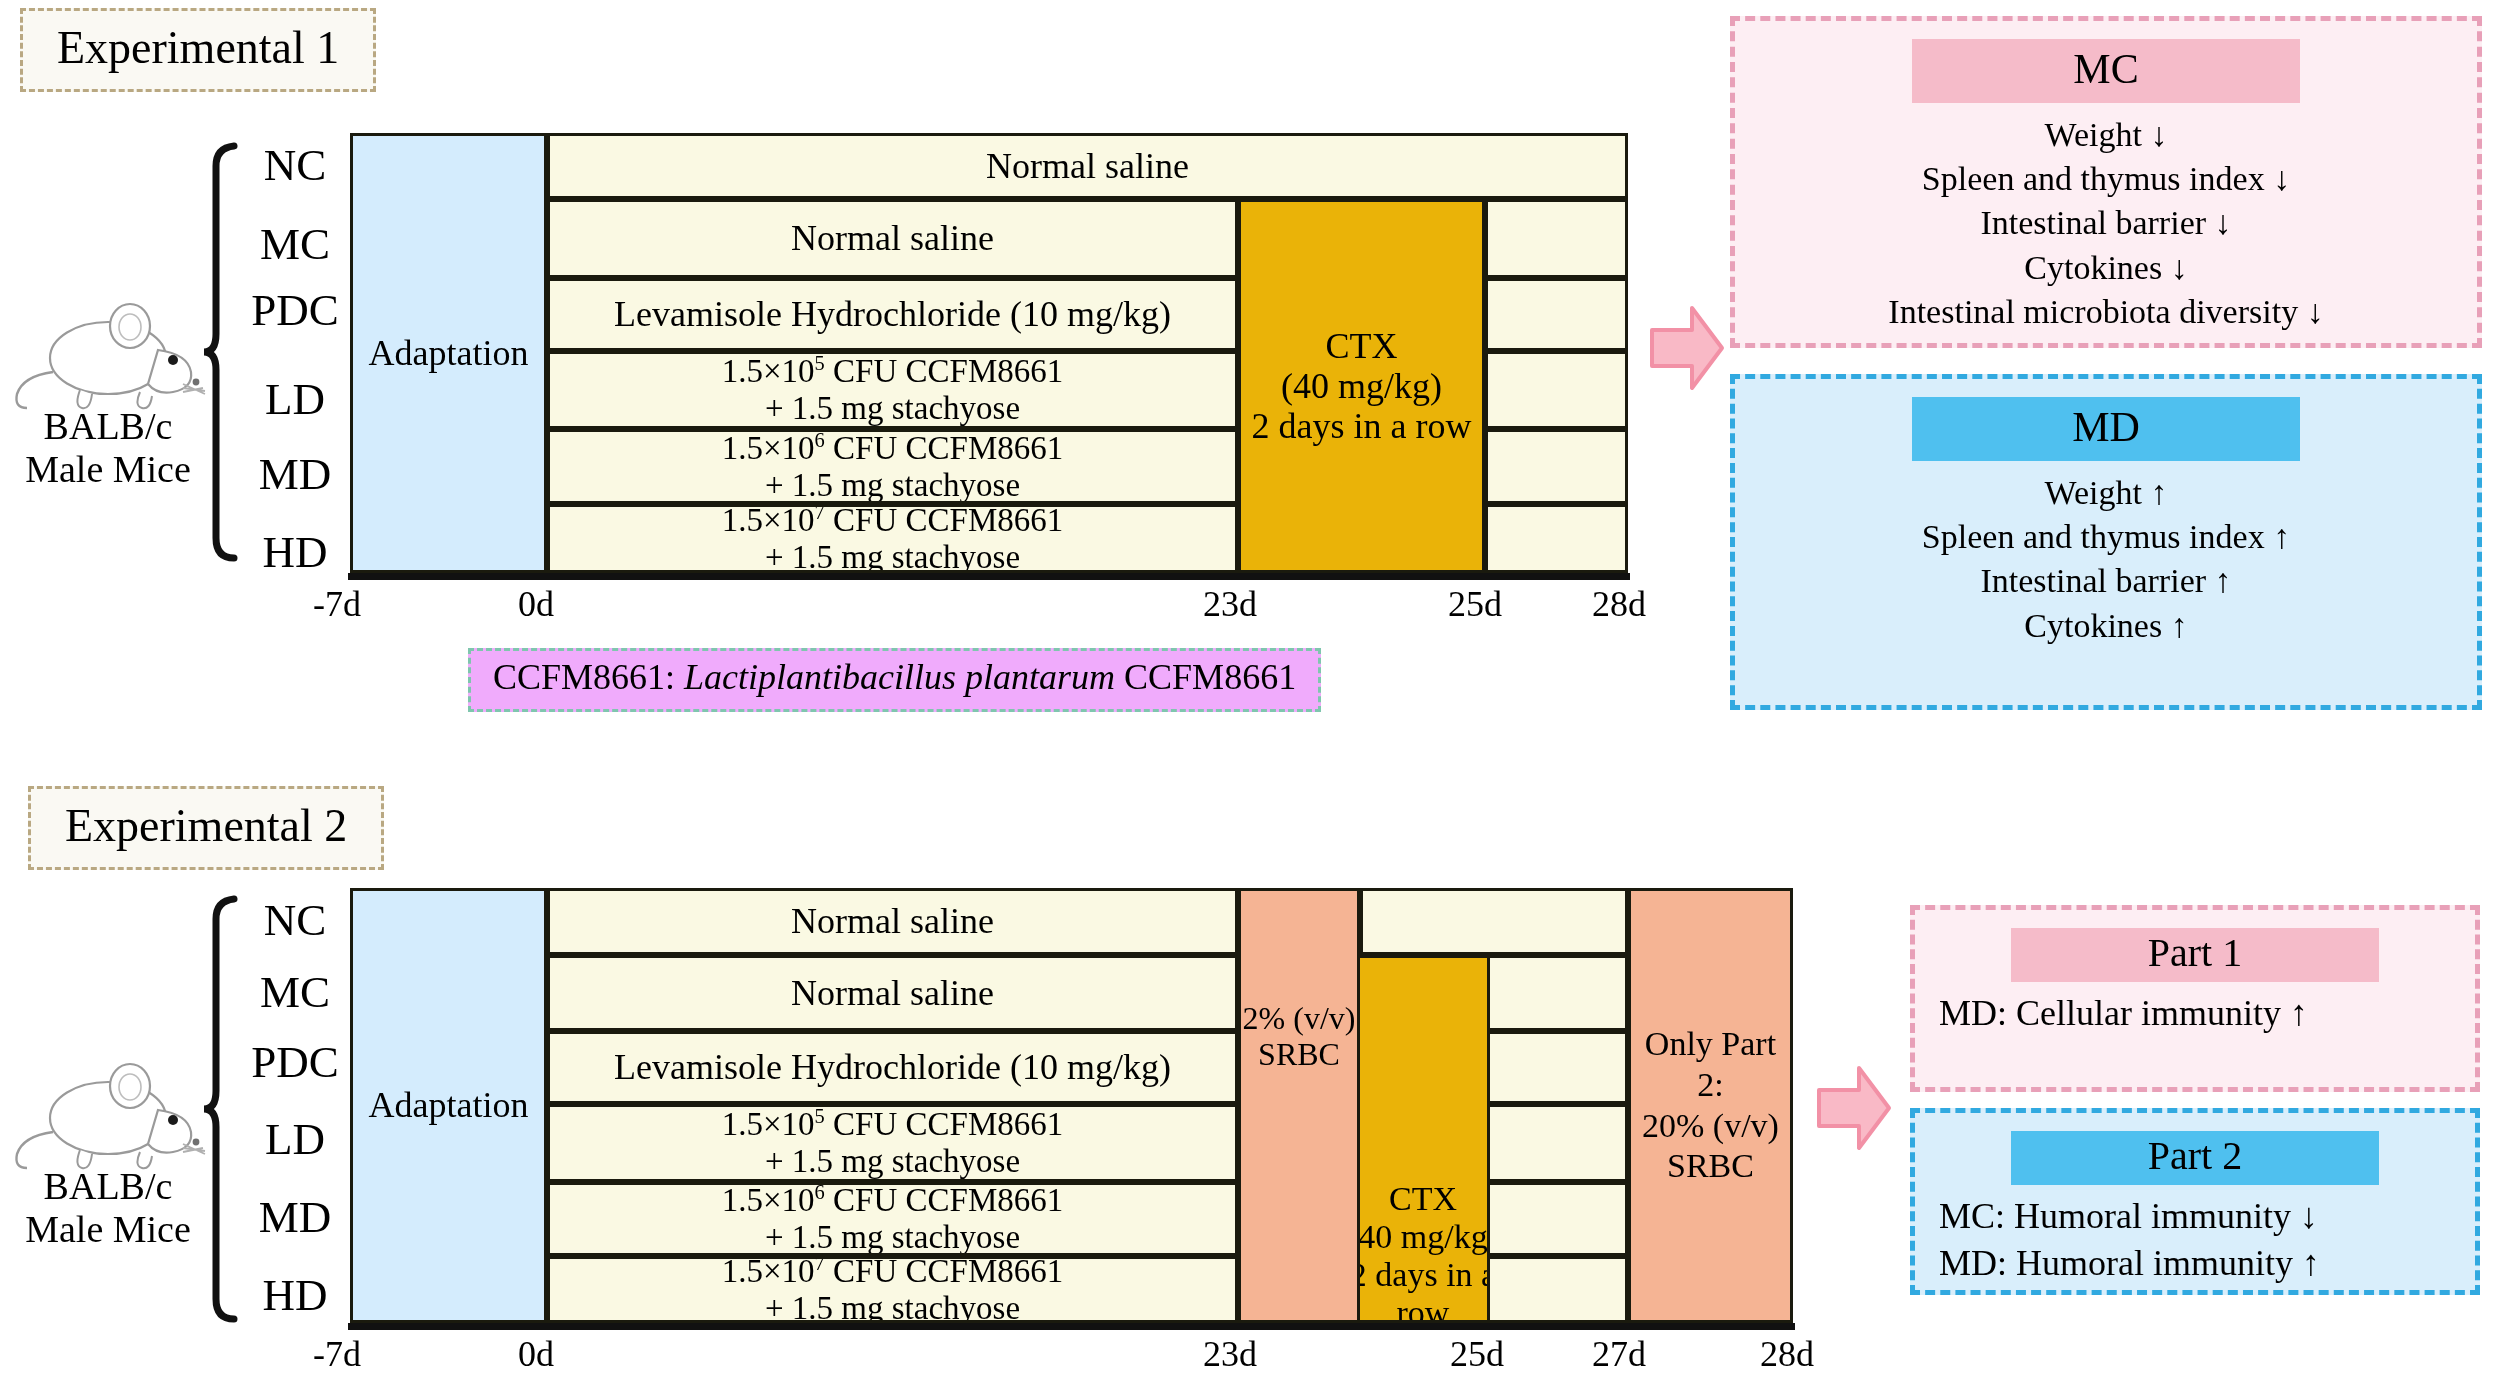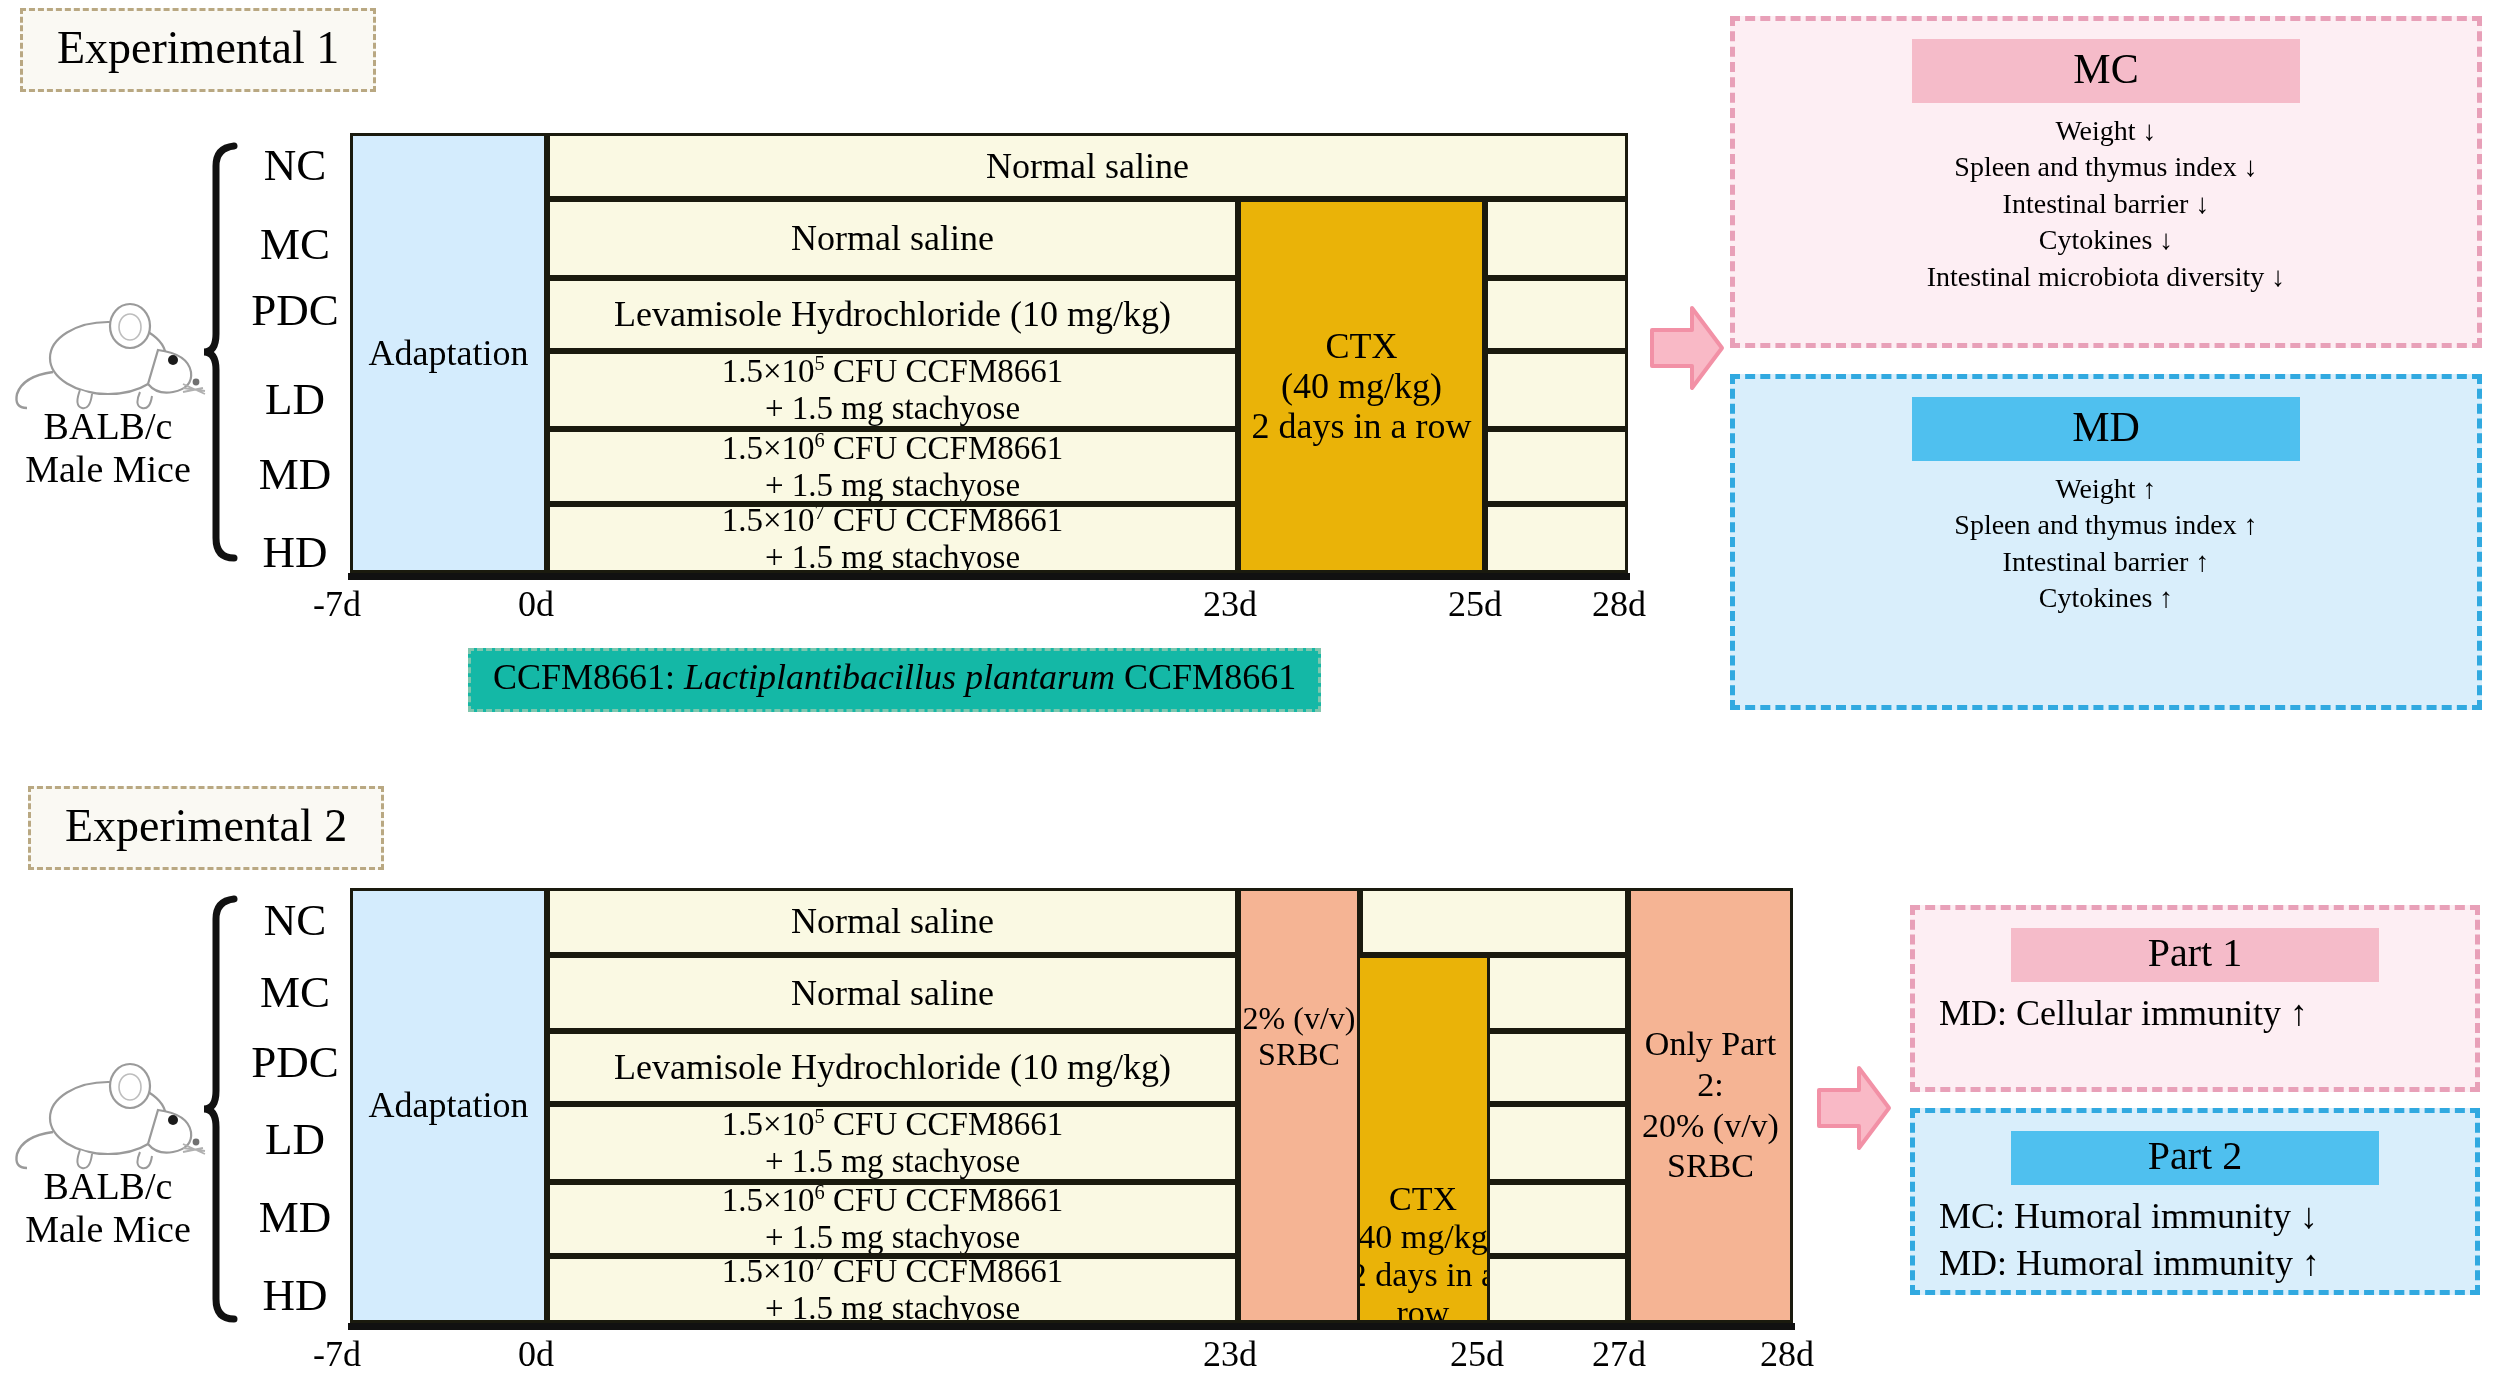--- a/index.html
+++ b/index.html
@@ -59,21 +59,21 @@
   .cell.right  { justify-content:flex-end; padding-right:250px; }
   sup { font-size:0.62em; vertical-align:super; line-height:0; }
 
   
   .axis-line { background:#111; height:7px; }
   .tick { font-size:36px; white-space:nowrap; }
 
   
   .legend-chip {
     border:3px dashed #7fc6ae;
-    background:#14b8a6;
+    background:#f0abfc;
     font-size:36px;
     padding:7px 22px 11px 22px;
     white-space:nowrap;
     line-height:1.1;
   }
   .legend-chip i { font-style:italic; }
 
   
   .panel {
     padding:18px 24px 24px 24px;
@@ -87,21 +87,21 @@
     font-size:42px;
     text-align:center;
     line-height:1.05;
     padding:8px 0 12px 0;
     width:56%;
     margin-bottom:10px;
   }
   .panel.pinkp .panel-head { background:#f5bbc9; }
   .panel.bluep .panel-head { background:#4fc0ef; }
   .panel-line {
-    font-size:28px;
+    font-size:34px;
     text-align:right;
     line-height:1.3;
     white-space:nowrap;
   }
   .panel.small .panel-head { font-size:40px; width:72%; padding:4px 0 8px 0; margin-bottom:8px; }
   .panel.small .panel-line { font-size:36px; text-align:left; width:100%; }
 
   
   .arrow-wrap { width:78px; height:96px; }
 </style>

